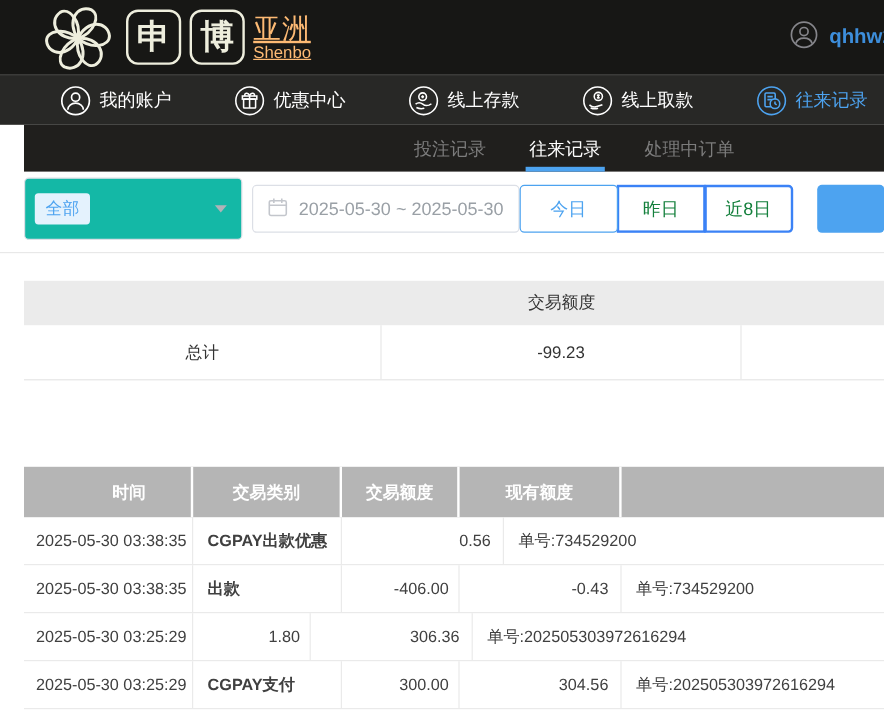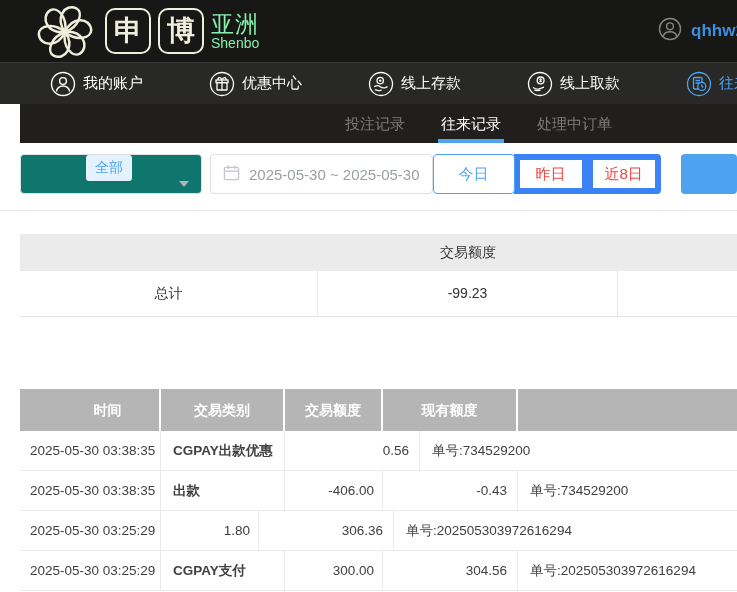--- a/index.html
+++ b/index.html
@@ -11,59 +11,59 @@
 
   
   .topbar { height:62px; background:#171715; position:relative; z-index:3; }
   .logo { position:absolute; left:32px; top:0; height:62px; display:flex; align-items:center; }
   .flower { margin-top:6px; }
   .logo-char-box {
     width:42px; height:42px; border:2px solid #eeeedd; border-radius:10px;
     color:#eeeedd; font-size:28px; font-weight:bold;
     display:flex; align-items:center; justify-content:center; margin-left:7px;
   }
-  .logo-text { margin-left:7px; color:#86efac; line-height:1.05; }
+  .logo-text { margin-left:7px; color:#fdba74; line-height:1.05;text-decoration:underline; }
   .logo-region { font-size:23px; letter-spacing:1px; }
   .logo-sub { font-size:14px; }
   .user-block { position:absolute; left:658px; top:0; height:62px; display:flex; align-items:center; gap:9px; }
   .username { color:#3d8edb; font-weight:bold; font-size:17px; white-space:nowrap; }
 
   
   .navbar {
     height:42px; background:#282826; border-top:1px solid #3a3a38;
-    display:flex; align-items:center; padding-left:50px; gap:66px; box-sizing:border-box;
+    display:flex; align-items:center; padding-left:50px; gap:52px; box-sizing:border-box;
   }
   .nav-item { display:flex; align-items:center; gap:7px; color:#fff; font-size:15px; cursor:pointer; white-space:nowrap; }
   .nav-item.active { color:#4da3f0; }
   .nav-item svg { display:block; }
 
   
   .subnav { height:39px; background:#201f1d; position:relative;margin-left:20px; }
   .subnav-inner { position:absolute; left:0; right:0; top:0; height:39px; display:flex; justify-content:center; gap:36px; transform:translateX(100px); }
   .tab { color:#7c7c7c; font-size:15px; padding-top:11px; position:relative; box-sizing:border-box; height:39px; cursor:pointer; }
   .tab.active { color:#fff; }
   .tab.active::after { content:""; position:absolute; left:-3px; right:-3px; bottom:0; height:4px; background:#4da3f0; }
 
   
   .filter-row { display:flex; align-items:center; margin:11px 0 0 20px; height:40px; }
   .select-box {
-    width:202px; height:40px; border:1px solid #dcdfe6; border-radius:4px; background:#0f766e;
-    display:flex; align-items:center; padding:0 12px 0 8px; box-sizing:border-box; cursor:pointer;flex-direction:column;
+    width:202px; height:52px; border:1px solid #dcdfe6; border-radius:4px; background:#14b8a6;
+    display:flex; align-items:center; padding:0 12px 0 8px; box-sizing:border-box; cursor:pointer;
   }
   .tag { background:#e4f2fd; color:#4da3f0; font-size:14px; padding:4px 9px; border-radius:3px; }
   .chevron { margin-left:auto; width:0; height:0; border-left:5px solid transparent; border-right:5px solid transparent; border-top:6px solid #b0b3b8; }
   .date-box {
     width:230px; height:40px; border:1px solid #dcdfe6; border-radius:4px; margin-left:8px; background:#fff;
     display:flex; align-items:center; gap:9px; padding:0 12px; box-sizing:border-box;
     color:#9aa0a6; font-size:15px; cursor:pointer; white-space:nowrap;
   }
   .quick-group { display:flex; margin-left:0; }
   .qbtn {
-    height:40px; box-sizing:border-box; background:#fff; border:6px solid #3b82f6;
-    color:#ef4444; font-size:15px; display:flex; align-items:center; justify-content:center; cursor:pointer;
+    height:40px; box-sizing:border-box; background:#fff; border:2px solid #3b82f6;
+    color:#15803d; font-size:15px; display:flex; align-items:center; justify-content:center; cursor:pointer;
   }
   .qbtn.b0 { width:82px; border:1px solid #4da3f0; color:#4da3f0; border-radius:4px; position:relative; z-index:2; }
   .qbtn.b1 { width:74px; margin-left:-1px; }
   .qbtn.b2 { width:74px; margin-left:-1px; border-radius:0 4px 4px 0; }
   .submit-btn { width:62px; height:40px; background:#4da3f0; border:none; border-radius:4px; margin-left:20px; cursor:pointer; }
 
   .divider { height:1px; background:#e8e8e8; margin-top:16px; }
 
   
   .summary-table { margin:23px 0 0 20px; width:1100px; color:#333; font-size:14px; }

